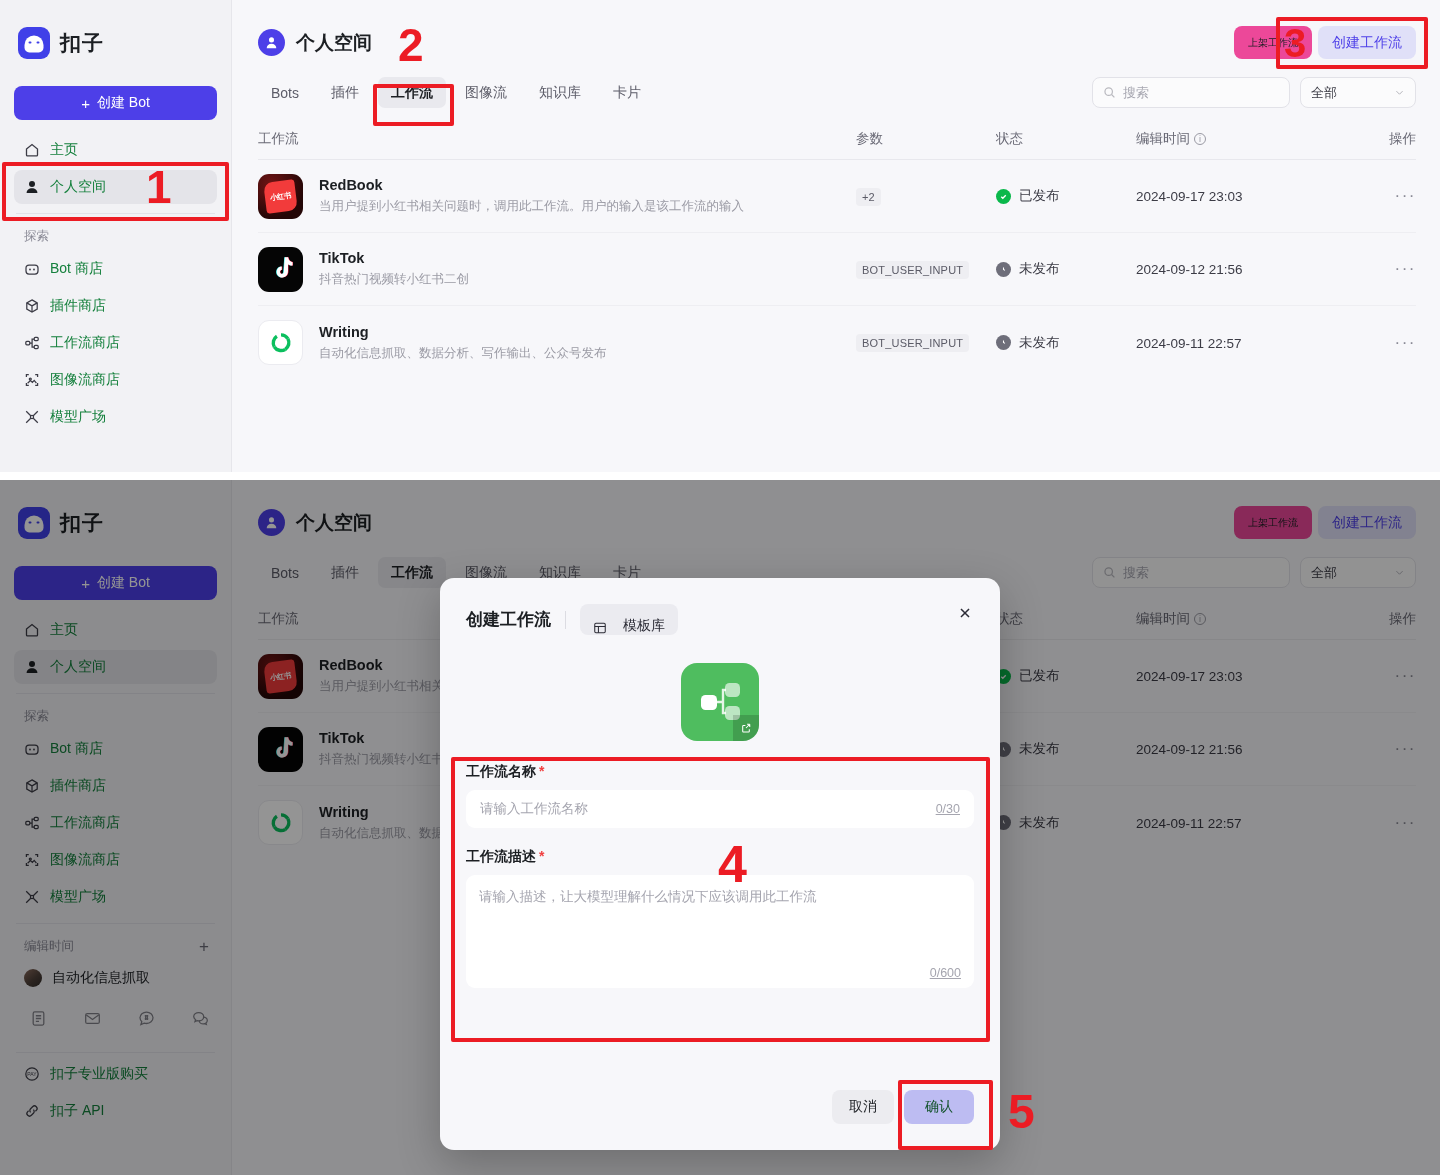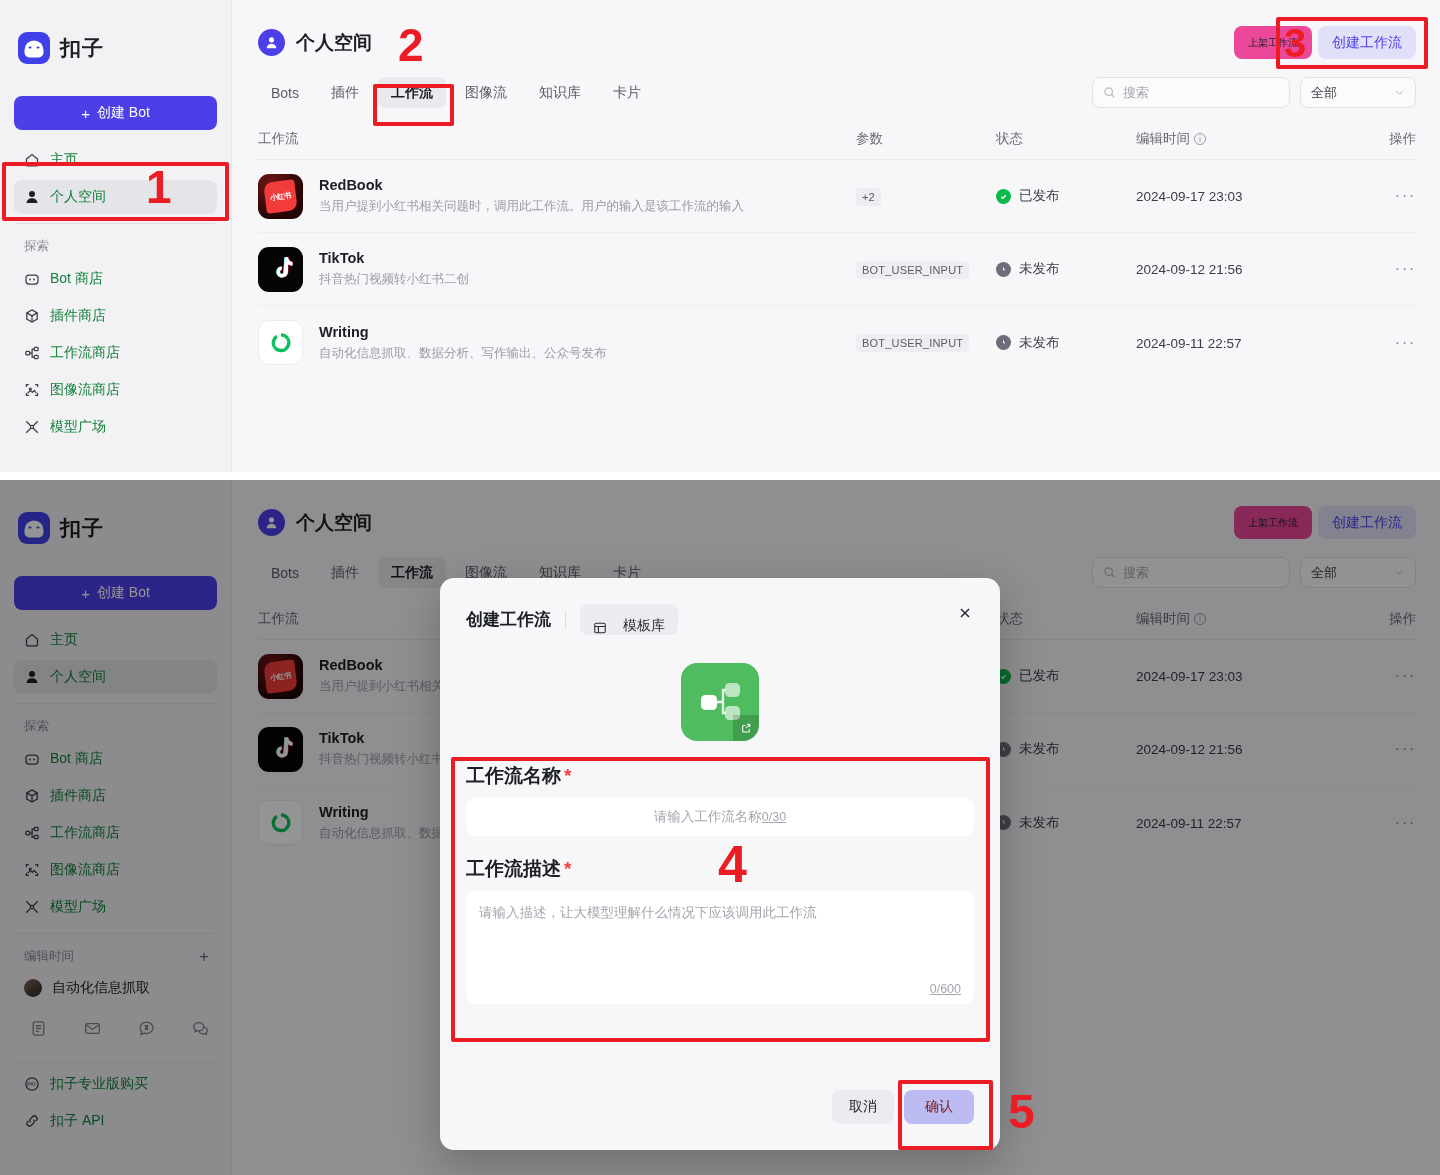--- a/index.html
+++ b/index.html
@@ -23,21 +23,21 @@
   .app-inner { position: relative; width: 1440px; height: 700px; display: flex; }
 
   
   .sidebar {
     width: 232px; min-width: 232px; height: 100%;
     background: #f2f2f5;
     border-right: 1px solid #e6e6eb;
     padding: 0 14px;
     position: relative;
   }
-  .brand { display: flex; align-items: center; gap: 10px; height: 96px; padding-left: 4px; }
+  .brand { display: flex; align-items: center; gap: 10px; height: 86px; padding-left: 4px; }
   .brand-logo {
     width: 32px; height: 32px; border-radius: 9px;
     background: #4040e8; position: relative; flex: none;
   }
   .brand-logo .ghost {
     position: absolute; left: 50%; top: 52%; transform: translate(-50%,-50%);
     width: 19px; height: 17px; background: #fff;
     border-radius: 10px 10px 5px 5px;
   }
   .brand-logo .ghost:before, .brand-logo .ghost:after {
@@ -201,44 +201,44 @@
 
   .wf-big-icon {
     width: 78px; height: 78px; border-radius: 16px; background: #4fbd5f;
     margin: 28px auto 0 auto; position: relative; overflow: hidden;
   }
   .wf-big-icon .edge { position: absolute; right: 0; bottom: 0; width: 26px; height: 26px;
     background: rgba(0,0,0,.16); display: flex; align-items: center; justify-content: center; }
   .wf-big-icon .edge svg { width: 12px; height: 12px; }
 
   .modal-body { padding: 22px 26px 0 26px; }
-  .field-label { font-size: 19px; font-weight: bold; color: #1c1f23; margin-bottom: 9px; }
+  .field-label { font-size: 14px; font-weight: bold; color: #1c1f23; margin-bottom: 9px; }
   .req { color: #f04040; margin-left: 3px; }
   .text-input {
     height: 38px; background: #fff; border-radius: 9px;
-    display: flex; align-items: center; justify-content: center;
+    display: flex; align-items: center; justify-content: space-between;
     padding: 0 13px; border: 1px solid transparent;
   }
   .text-input .ph { font-size: 13.5px; color: #a5a5af; }
   .counter { font-size: 12.5px; color: #a5a5af; text-decoration: underline; }
   .textarea-box {
     height: 113px; background: #fff; border-radius: 9px; padding: 12px 13px 8px 13px;
     position: relative; margin-top: 0;
   }
   .textarea-box .ph { font-size: 13.5px; color: #a5a5af; }
   .textarea-box .counter { position: absolute; right: 13px; bottom: 8px; }
 
   .modal-foot {
     margin-top: auto; display: flex; align-items: center; justify-content: flex-end;
     gap: 10px; padding: 0 26px 26px 26px;
   }
   .btn-cancel { height: 34px; padding: 0 17px; border-radius: 8px; background: #ececf0;
     font-size: 14px; color: #1c1f23; display: flex; align-items: center; cursor: pointer; }
   .btn-confirm { height: 34px; padding: 0 21px; border-radius: 8px; background: #bdbcf2;
-    font-size: 14px; color: #7f1d1d; display: flex; align-items: center; cursor: pointer; }
+    font-size: 14px; color: #14532d; display: flex; align-items: center; cursor: pointer; }
 
   
   .anno-box { position: absolute; border: 4px solid #ec1c24; border-radius: 2px; pointer-events: none; }
   .anno-num { position: absolute; color: #ec1c24; font-weight: bold;
     font-family: "Liberation Sans", sans-serif; line-height: 1; pointer-events: none; }
 </style>
 </head>
 <body>
 
 <div class="stage">

